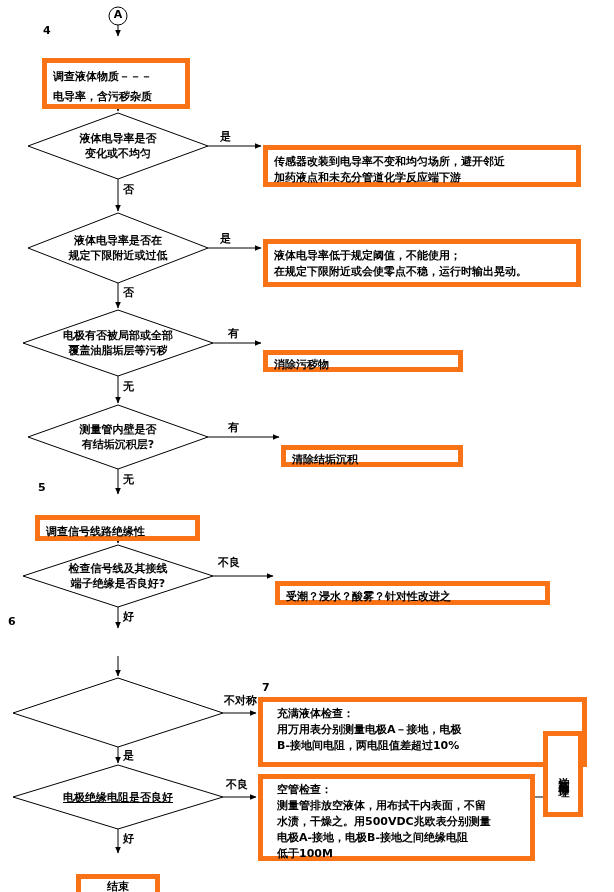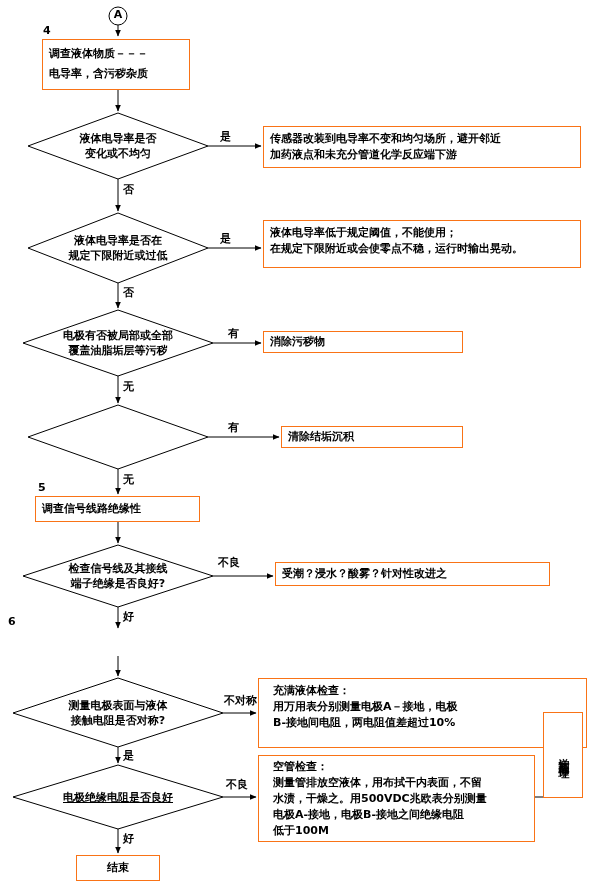--- a/index.html
+++ b/index.html
@@ -3,22 +3,22 @@
 <meta charset="utf-8">
 <style>
   html,body{margin:0;padding:0;background:#fff;}
   #canvas{
     position:relative;width:614px;height:892px;background:#fff;
     font-family:"DejaVu Sans",sans-serif;font-size:11px;font-weight:bold;color:#000;
     overflow:hidden;
   }
   #lines{position:absolute;left:0;top:0;}
   .box{
-    position:absolute;border:1px solid #f97316;background:#fff;box-sizing:border-box;
-    padding:4px 6px;white-space:pre-line;line-height:16px;
+    position:absolute;border:5px solid #f97316;background:#fff;box-sizing:border-box;
+    padding:4px 6px;white-space:pre-line;line-height:16px;margin-top:19px;
   }
   .lh20{line-height:20px;}
   .indent{padding-left:14px;}
   .center{display:flex;align-items:center;justify-content:center;padding:0;}
   .vertical{
     display:flex;align-items:center;justify-content:center;padding:0;
     writing-mode:vertical-rl;letter-spacing:2px;
   }
   .diamond-text{
     position:absolute;display:flex;align-items:center;justify-content:center;
@@ -113,24 +113,24 @@
   <div class="box center" style="left:76px;top:855px;width:84px;height:26px;">结束</div>
 
   <div class="box vertical" style="left:543px;top:712px;width:40px;height:86px;">送制造厂修理</div>
 
   <div class="diamond-text" style="left:38px;top:120px;width:160px;height:52px;">液体电导率是否
 变化或不均匀</div>
   <div class="diamond-text" style="left:33px;top:222px;width:170px;height:52px;">液体电导率是否在
 规定下限附近或过低</div>
   <div class="diamond-text" style="left:28px;top:317px;width:180px;height:52px;">电极有否被局部或全部
 覆盖油脂垢层等污秽</div>
+  <div class="diamond-text" style="left:38px;top:411px;width:160px;height:52px;">测量管内壁是否
+有结垢沉积层?</div>
   <div class="diamond-text" style="left:28px;top:550px;width:180px;height:52px;">检查信号线及其接线
 端子绝缘是否良好?</div>
-  <div class="diamond-text" style="left:23px;top:687px;width:190px;height:52px;">测量电极表面与液体
-接触电阻是否对称?</div>
   <div class="diamond-text" style="left:23px;top:786px;width:190px;height:22px;text-decoration:underline;">电极绝缘电阻是否良好</div>
 
   <div class="lbl" style="left:220px;top:130px;">是</div>
   <div class="lbl" style="left:123px;top:183px;">否</div>
   <div class="lbl" style="left:220px;top:232px;">是</div>
   <div class="lbl" style="left:123px;top:286px;">否</div>
   <div class="lbl" style="left:228px;top:327px;">有</div>
   <div class="lbl" style="left:123px;top:380px;">无</div>
   <div class="lbl" style="left:228px;top:421px;">有</div>
   <div class="lbl" style="left:123px;top:473px;">无</div>

